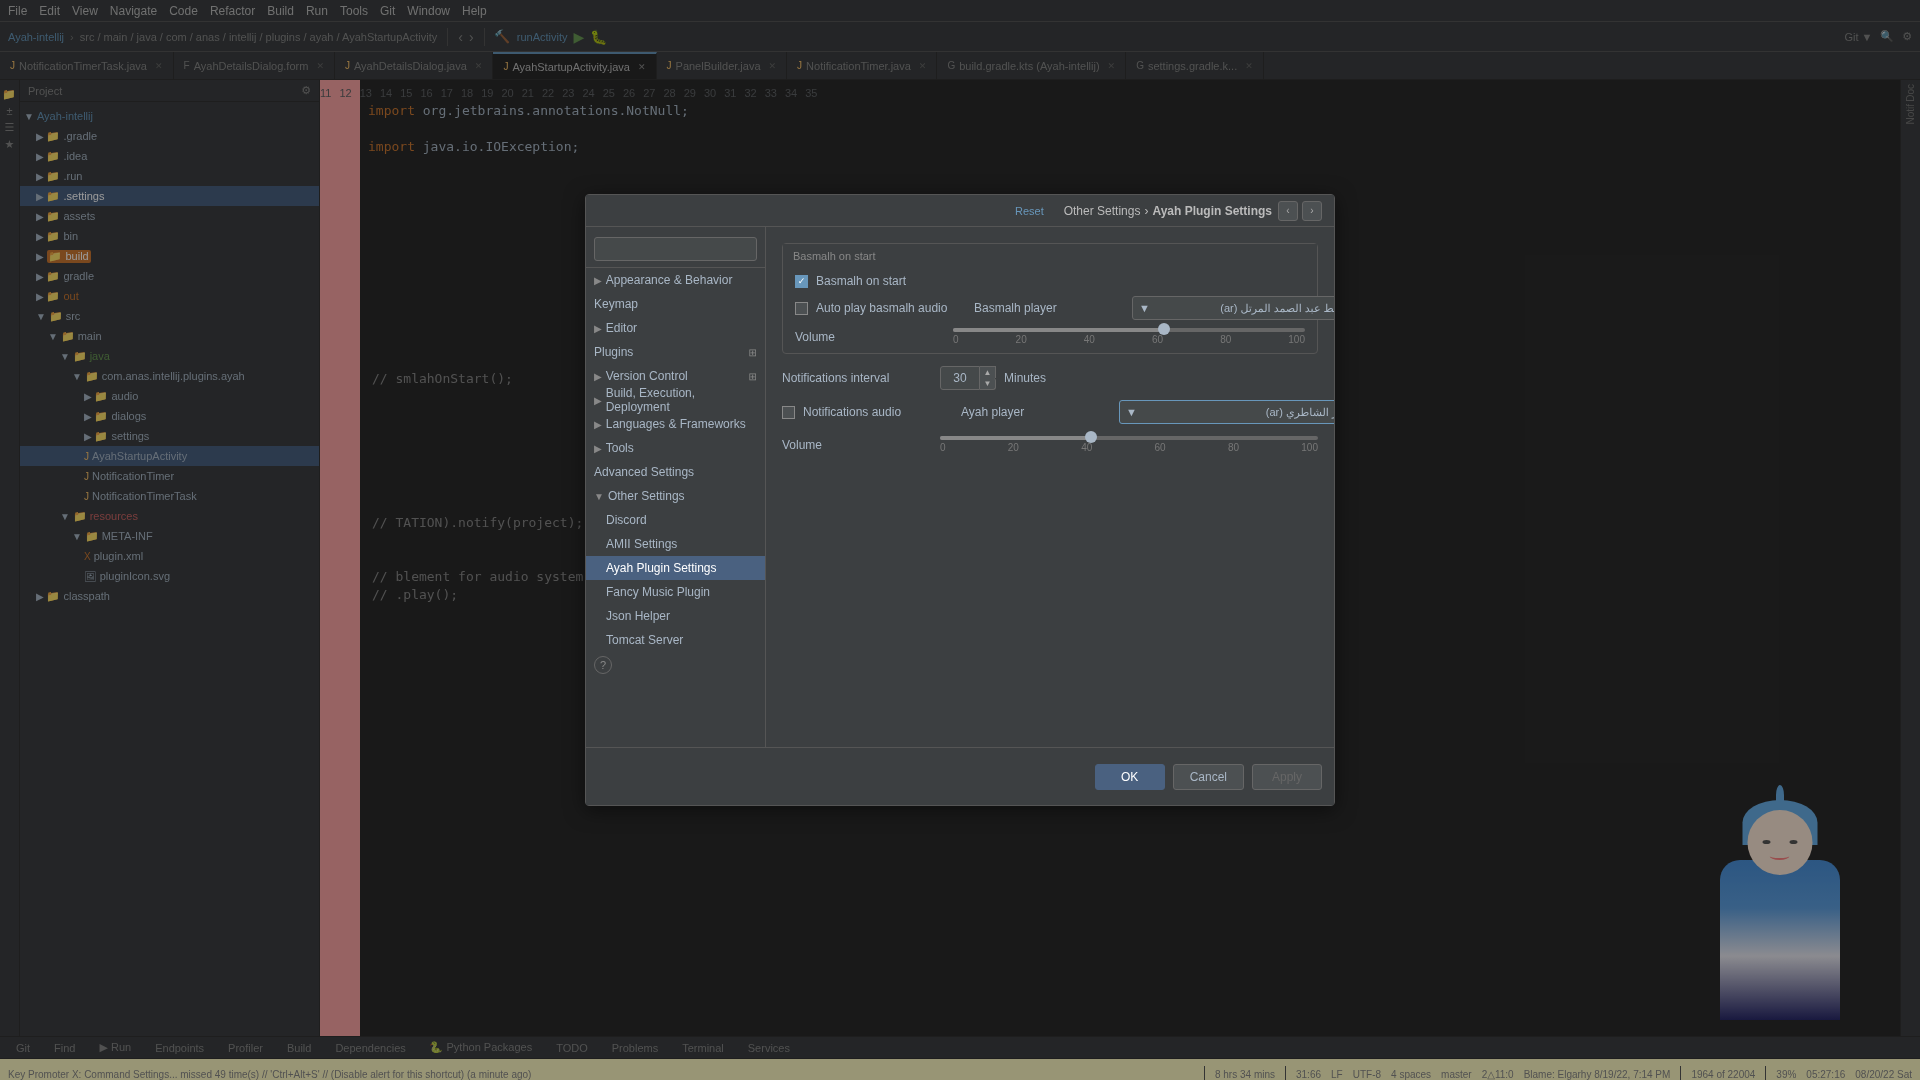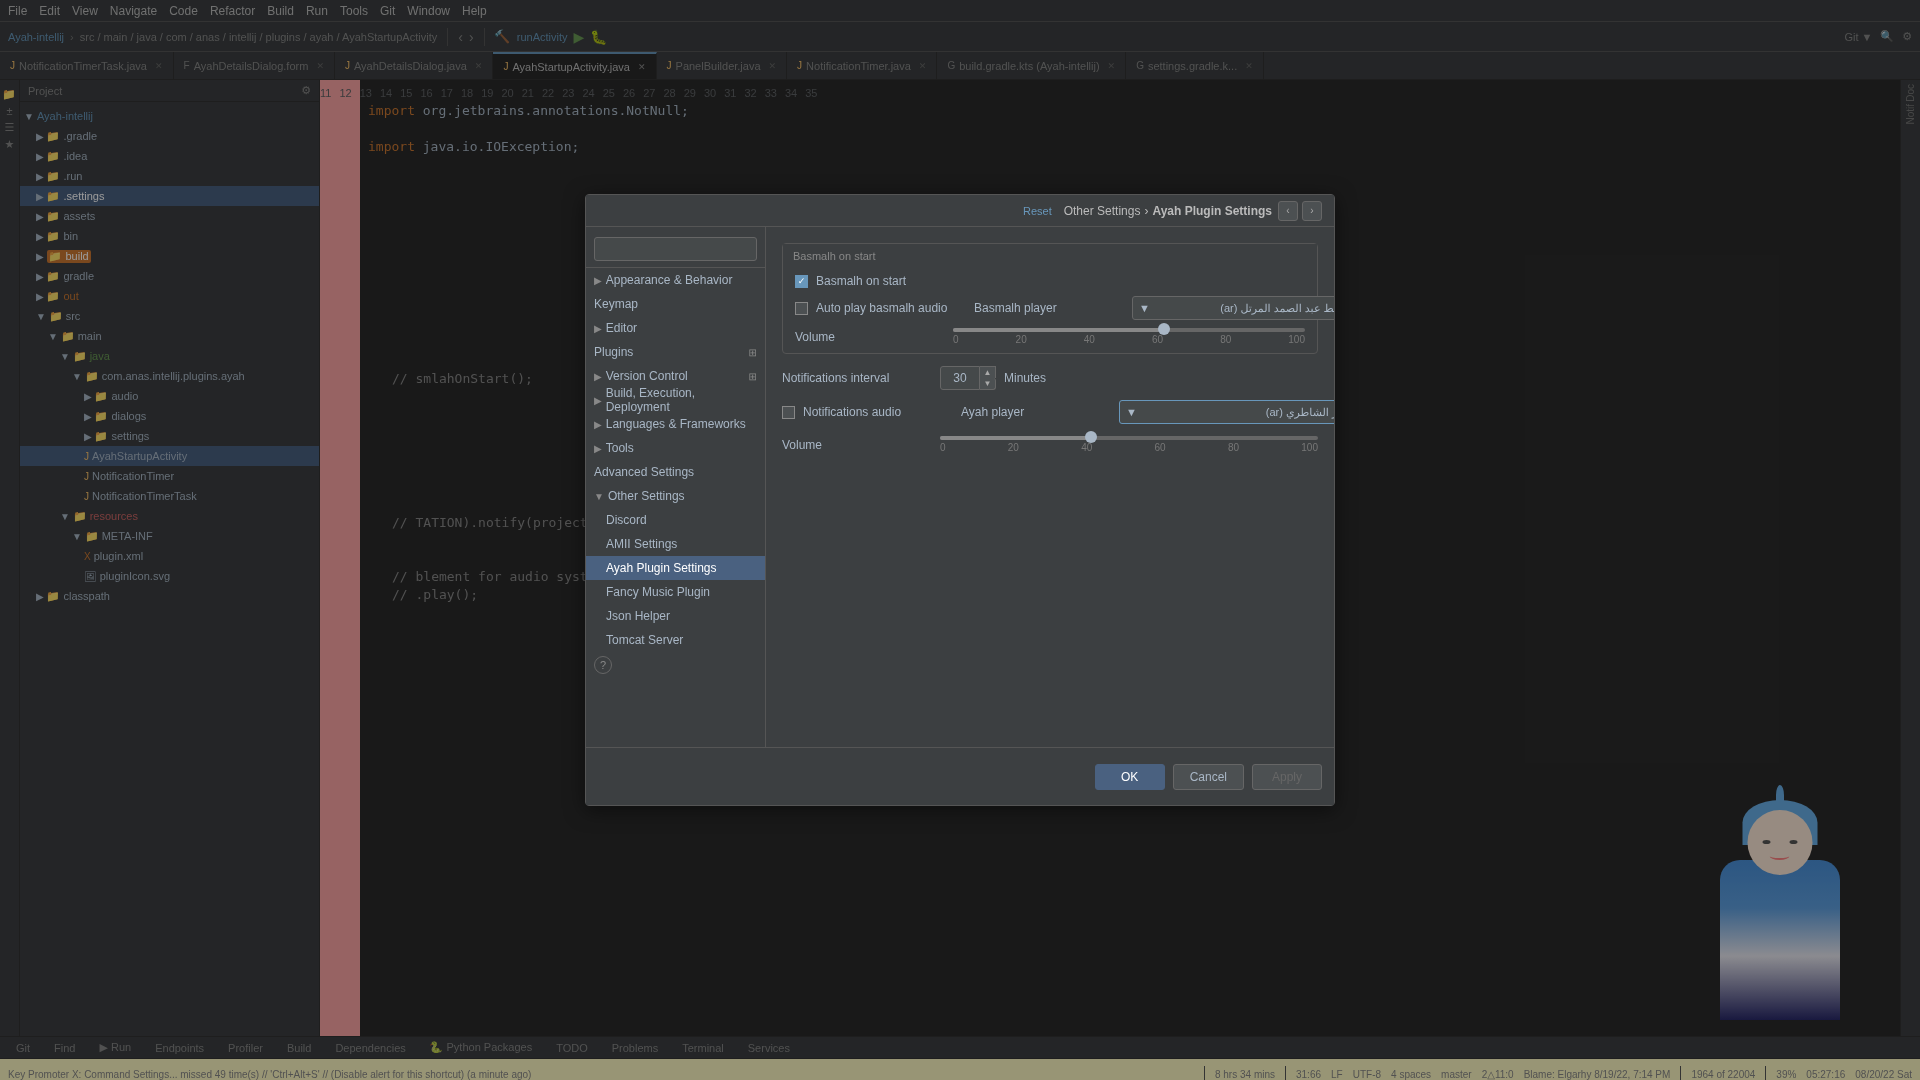--- a/index.html
+++ b/index.html
@@ -823,21 +823,21 @@
       <div class="code-line"></div>
       <div class="code-line"></div>
       <div class="code-line"></div>
       <div class="code-line"></div>
       <div class="code-line"></div>
       <div class="code-line"></div>
       <div class="code-line"></div>
       <div class="code-line"></div>
     </div>
 
-    <div style="position:absolute;left:72px;top:290px;font-family:Consolas,monospace;font-size:13px;color:#a9b7c6;line-height:18px;z-index:1">
+    <div style="position:absolute;left:52px;top:290px;font-family:Consolas,monospace;font-size:13px;color:#a9b7c6;line-height:18px;z-index:1">
       <div class="code-line">
           <span style="color:#888">// smlahOnStart();</span>
         </div>
       <div class="code-line"></div>
       <div class="code-line"></div>
       <div class="code-line"></div>
       <div class="code-line"></div>
       <div class="code-line"></div>
       <div class="code-line"></div>
       <div class="code-line"></div>
@@ -918,21 +918,21 @@
   <span>39%</span>
   <span>05:27:16</span>
   <span>08/20/22 Sat</span>
 </div>
 
 <div class="modal-overlay">
   <div class="modal">
 
     <div class="modal-header">
       <div class="breadcrumb">
-        <span style="margin-left:auto;margin-right:8px;color:#6897bb;font-size:11px">Reset</span>
+        <span style="margin-left:auto;margin-right:16px;color:#6897bb;font-size:11px">Reset</span>
         <span>Other Settings</span>
         <span>›</span>
         <span style="font-weight:bold">Ayah Plugin Settings</span>
       </div>
       <div class="nav-btns">
         <div class="nav-btn">‹</div>
         <div class="nav-btn">›</div>
       </div>
     </div>
 

